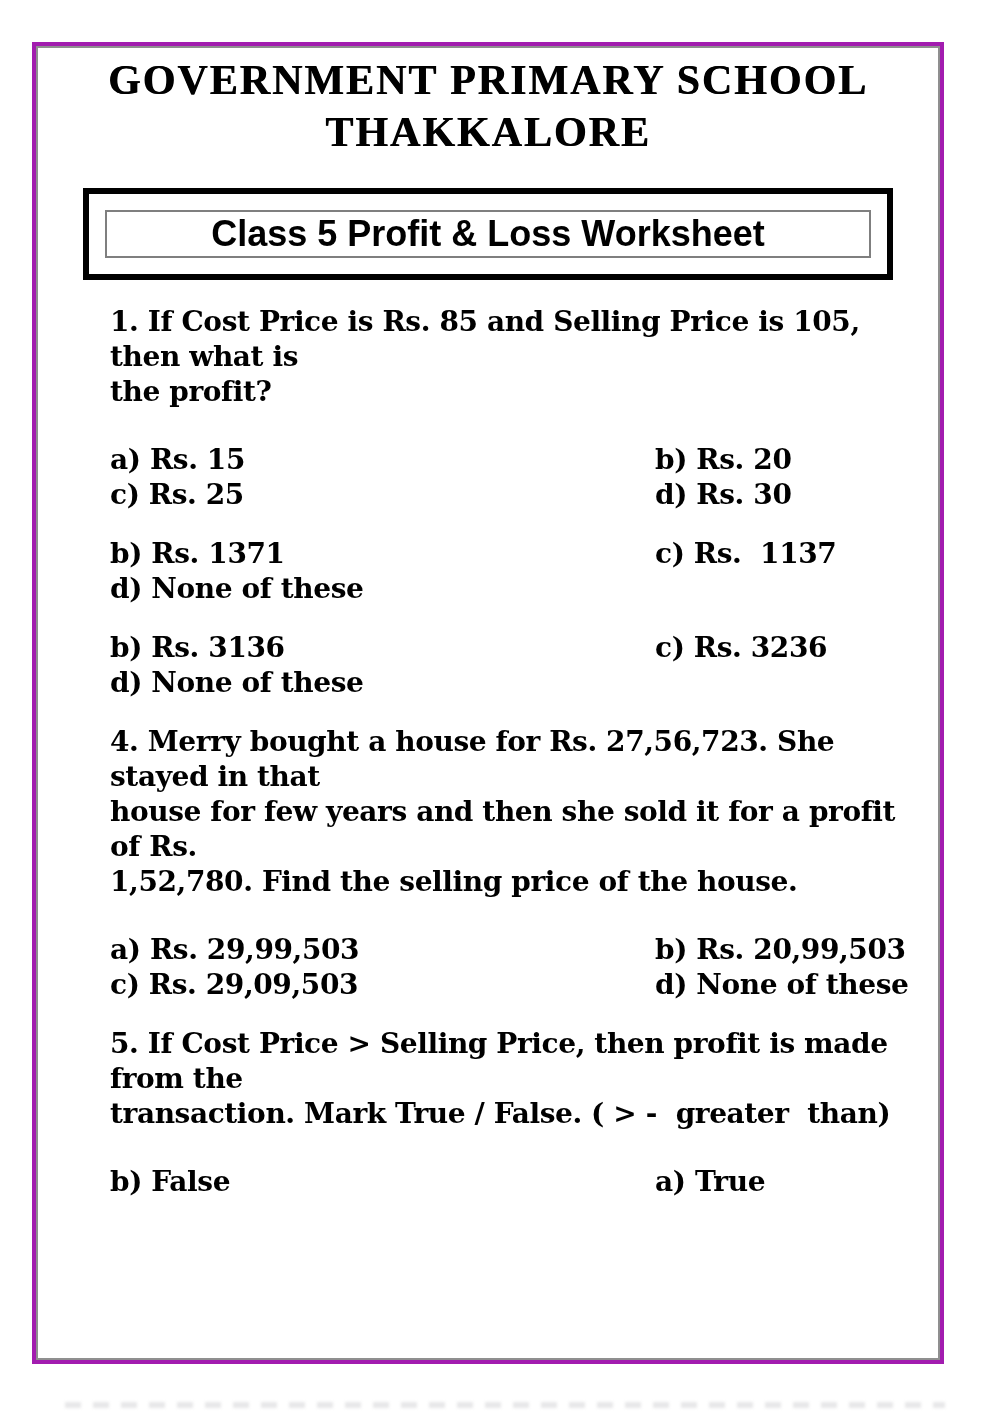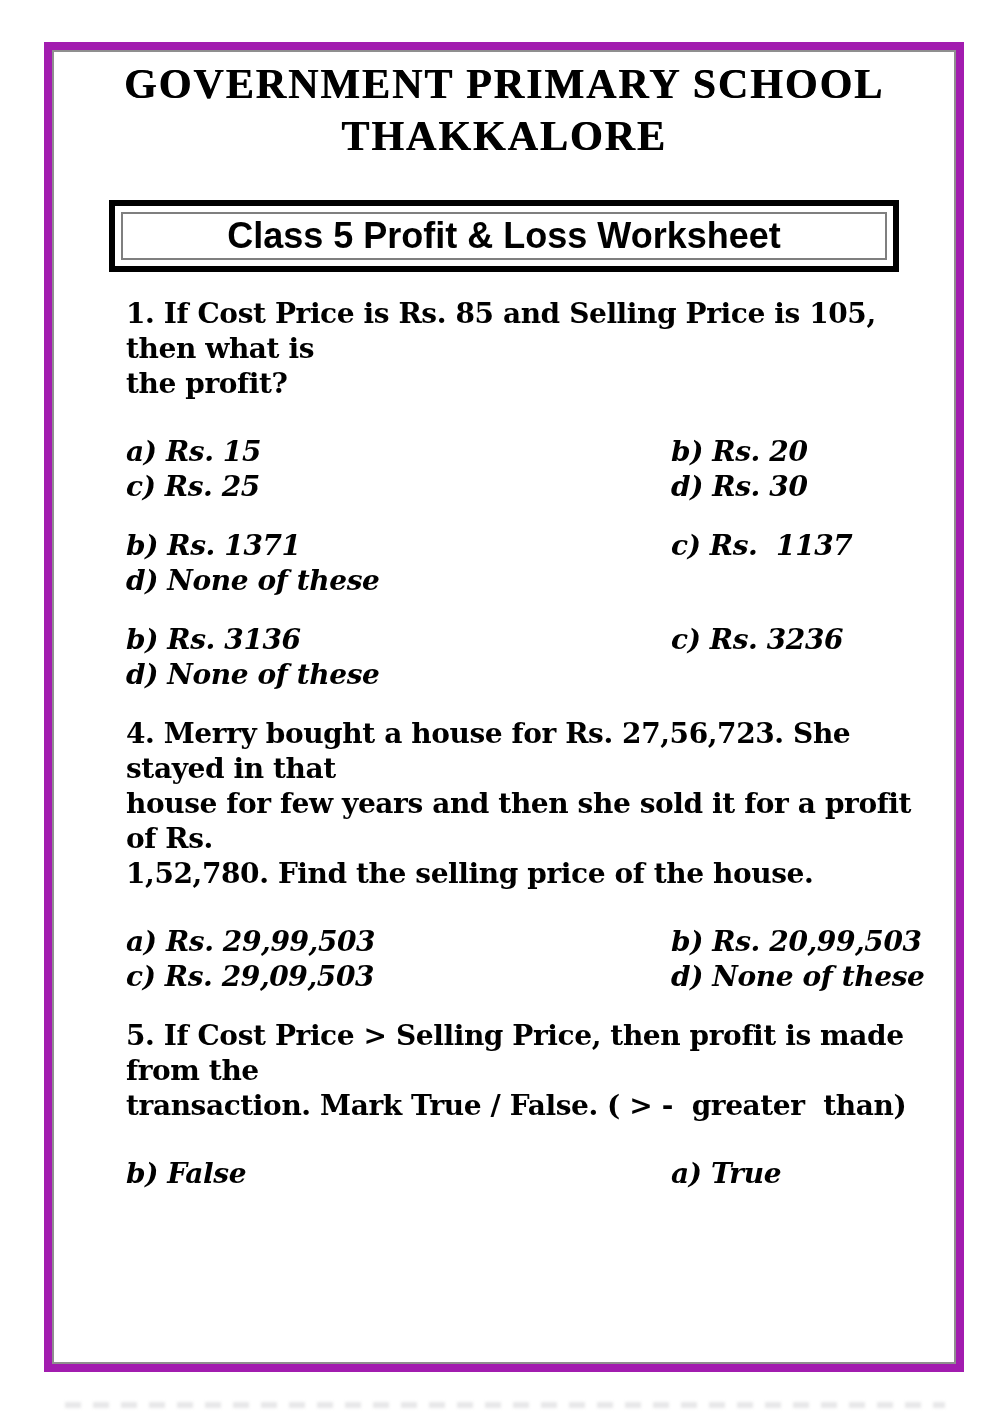--- a/index.html
+++ b/index.html
@@ -5,42 +5,42 @@
   * { margin: 0; padding: 0; box-sizing: content-box; }
   html, body { background: #ffffff; }
   body {
     width: 1000px; height: 1413px;
     position: relative;
     font-family: "DejaVu Serif", serif;
     color: #000;
   }
   .page-frame {
     position: absolute;
-    left: 44px; top: 42px;
+    left: 32px; top: 42px;
     width: 904px; height: 1314px;
-    border: 8px solid #a21caf;
+    border: 4px solid #a21caf;
     box-shadow: inset 0 0 0 2px #8f8f8f;
     background: #fff;
     overflow: hidden;
   }
   .school-header {
     text-align: center;
     padding-top: 8px;
     font-family: "Liberation Serif", "DejaVu Serif", serif;
     font-weight: bold;
     font-size: 42px;
     line-height: 52px;
     letter-spacing: 2px;
     text-shadow: 0.6px 0 0 #000;
   }
   .title-box {
-    margin: 38px auto 0 auto;
+    margin: 30px auto 0 auto;
     width: 766px;
     border: 6px solid #000;
-    padding: 6px;
+    padding: 16px;
     background: #fff;
   }
   .title-inner {
     border: 2px solid #7f7f7f;
     text-align: center;
     font-family: "Liberation Sans", sans-serif;
     font-weight: bold;
     font-size: 36px;
     line-height: 44px;
   }
@@ -53,21 +53,20 @@
     letter-spacing: -0.4px;
   }
   .q-text {
     white-space: pre-wrap;
     margin: 0 0 33px 0;
   }
   .options {
     display: grid;
     grid-template-columns: 545px 1fr;
     margin: 0 0 24px 0;
-    font-style: italic;
   }
   .opt {
     white-space: pre;
     line-height: 35px;
     cursor: pointer;
   }
   .page-cutoff-artifact {
     position: absolute;
     left: 65px; top: 1402px;
     width: 880px; height: 6px;

